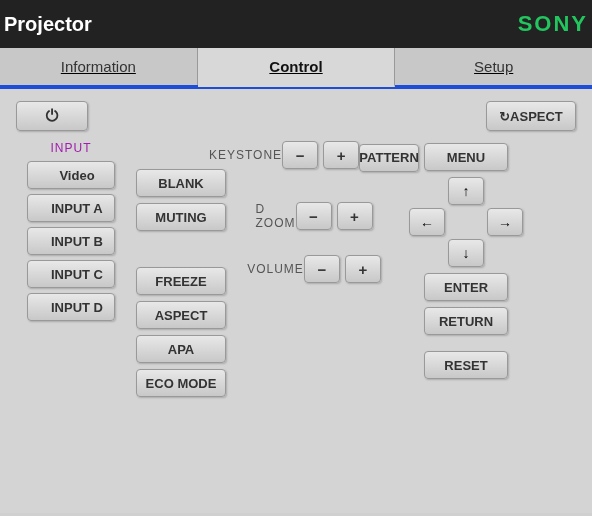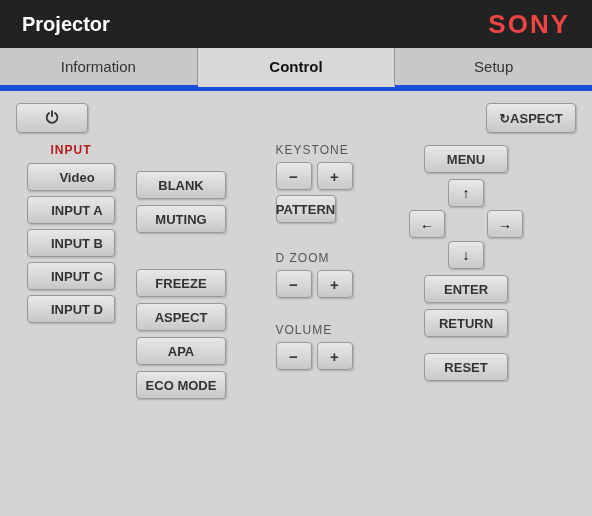--- a/index.html
+++ b/index.html
@@ -9,38 +9,39 @@
       background: #d0d0d0;
       font-family: Arial, Helvetica, sans-serif;
       overflow: hidden;
     }
     .header {
       background: #222;
       color: #fff;
       display: flex;
       align-items: center;
       justify-content: space-between;
-      padding: 0 22px;
+      padding: 0 4px;
       height: 48px;
     }
     .header-title {
       font-size: 20px;
       font-weight: bold;
       color: #fff;
     }
     .header-brand {
-      font-size: 26px;
+      font-size: 22px;
       font-weight: bold;
-      color: #ef4444;
+      color: #22c55e;
       letter-spacing: 2px;
     }
     .tabs {
       display: flex;
       background: #22c55e;
-      border-bottom: 6px solid #1d4ed8;
+      border-bottom: 4px solid #1d4ed8;
+      text-decoration: underline;
     }
     .tab {
       flex: 1;
       text-align: center;
       padding: 10px 0;
       font-size: 15px;
       cursor: pointer;
       border-right: 1px solid #999;
       background: #c8c8c8;
       color: #333;
@@ -98,23 +99,23 @@
     
     .col-input {
       display: flex;
       flex-direction: column;
       align-items: center;
       width: 110px;
       gap: 0;
     }
     .col-label {
       font-size: 12px;
-      color: #b91c1c;
+      color: #a21caf;
       margin-bottom: 6px;
-      font-weight: bold;
+      font-weight: normal;
       letter-spacing: 1px;
     }
     .btn-wide {
       width: 88px;
       height: 28px;
       margin-bottom: 5px;
       font-size: 13px;
       padding-left: 12px;
     }
     
@@ -135,21 +136,22 @@
     
     .col-keys {
       display: flex;
       flex-direction: column;
       align-items: center;
       width: 120px;
       gap: 0;
     }
     .key-section {
       display: flex;
-      flex-direction: column;
+      flex-direction: row;
+      align-items: center;
       margin-bottom: 10px;
       margin-left: 36px;
     }
     .key-section-label {
       font-size: 12px;
       color: #555;
       letter-spacing: 1px;
       margin-bottom: 5px;
     }
     .key-row {

